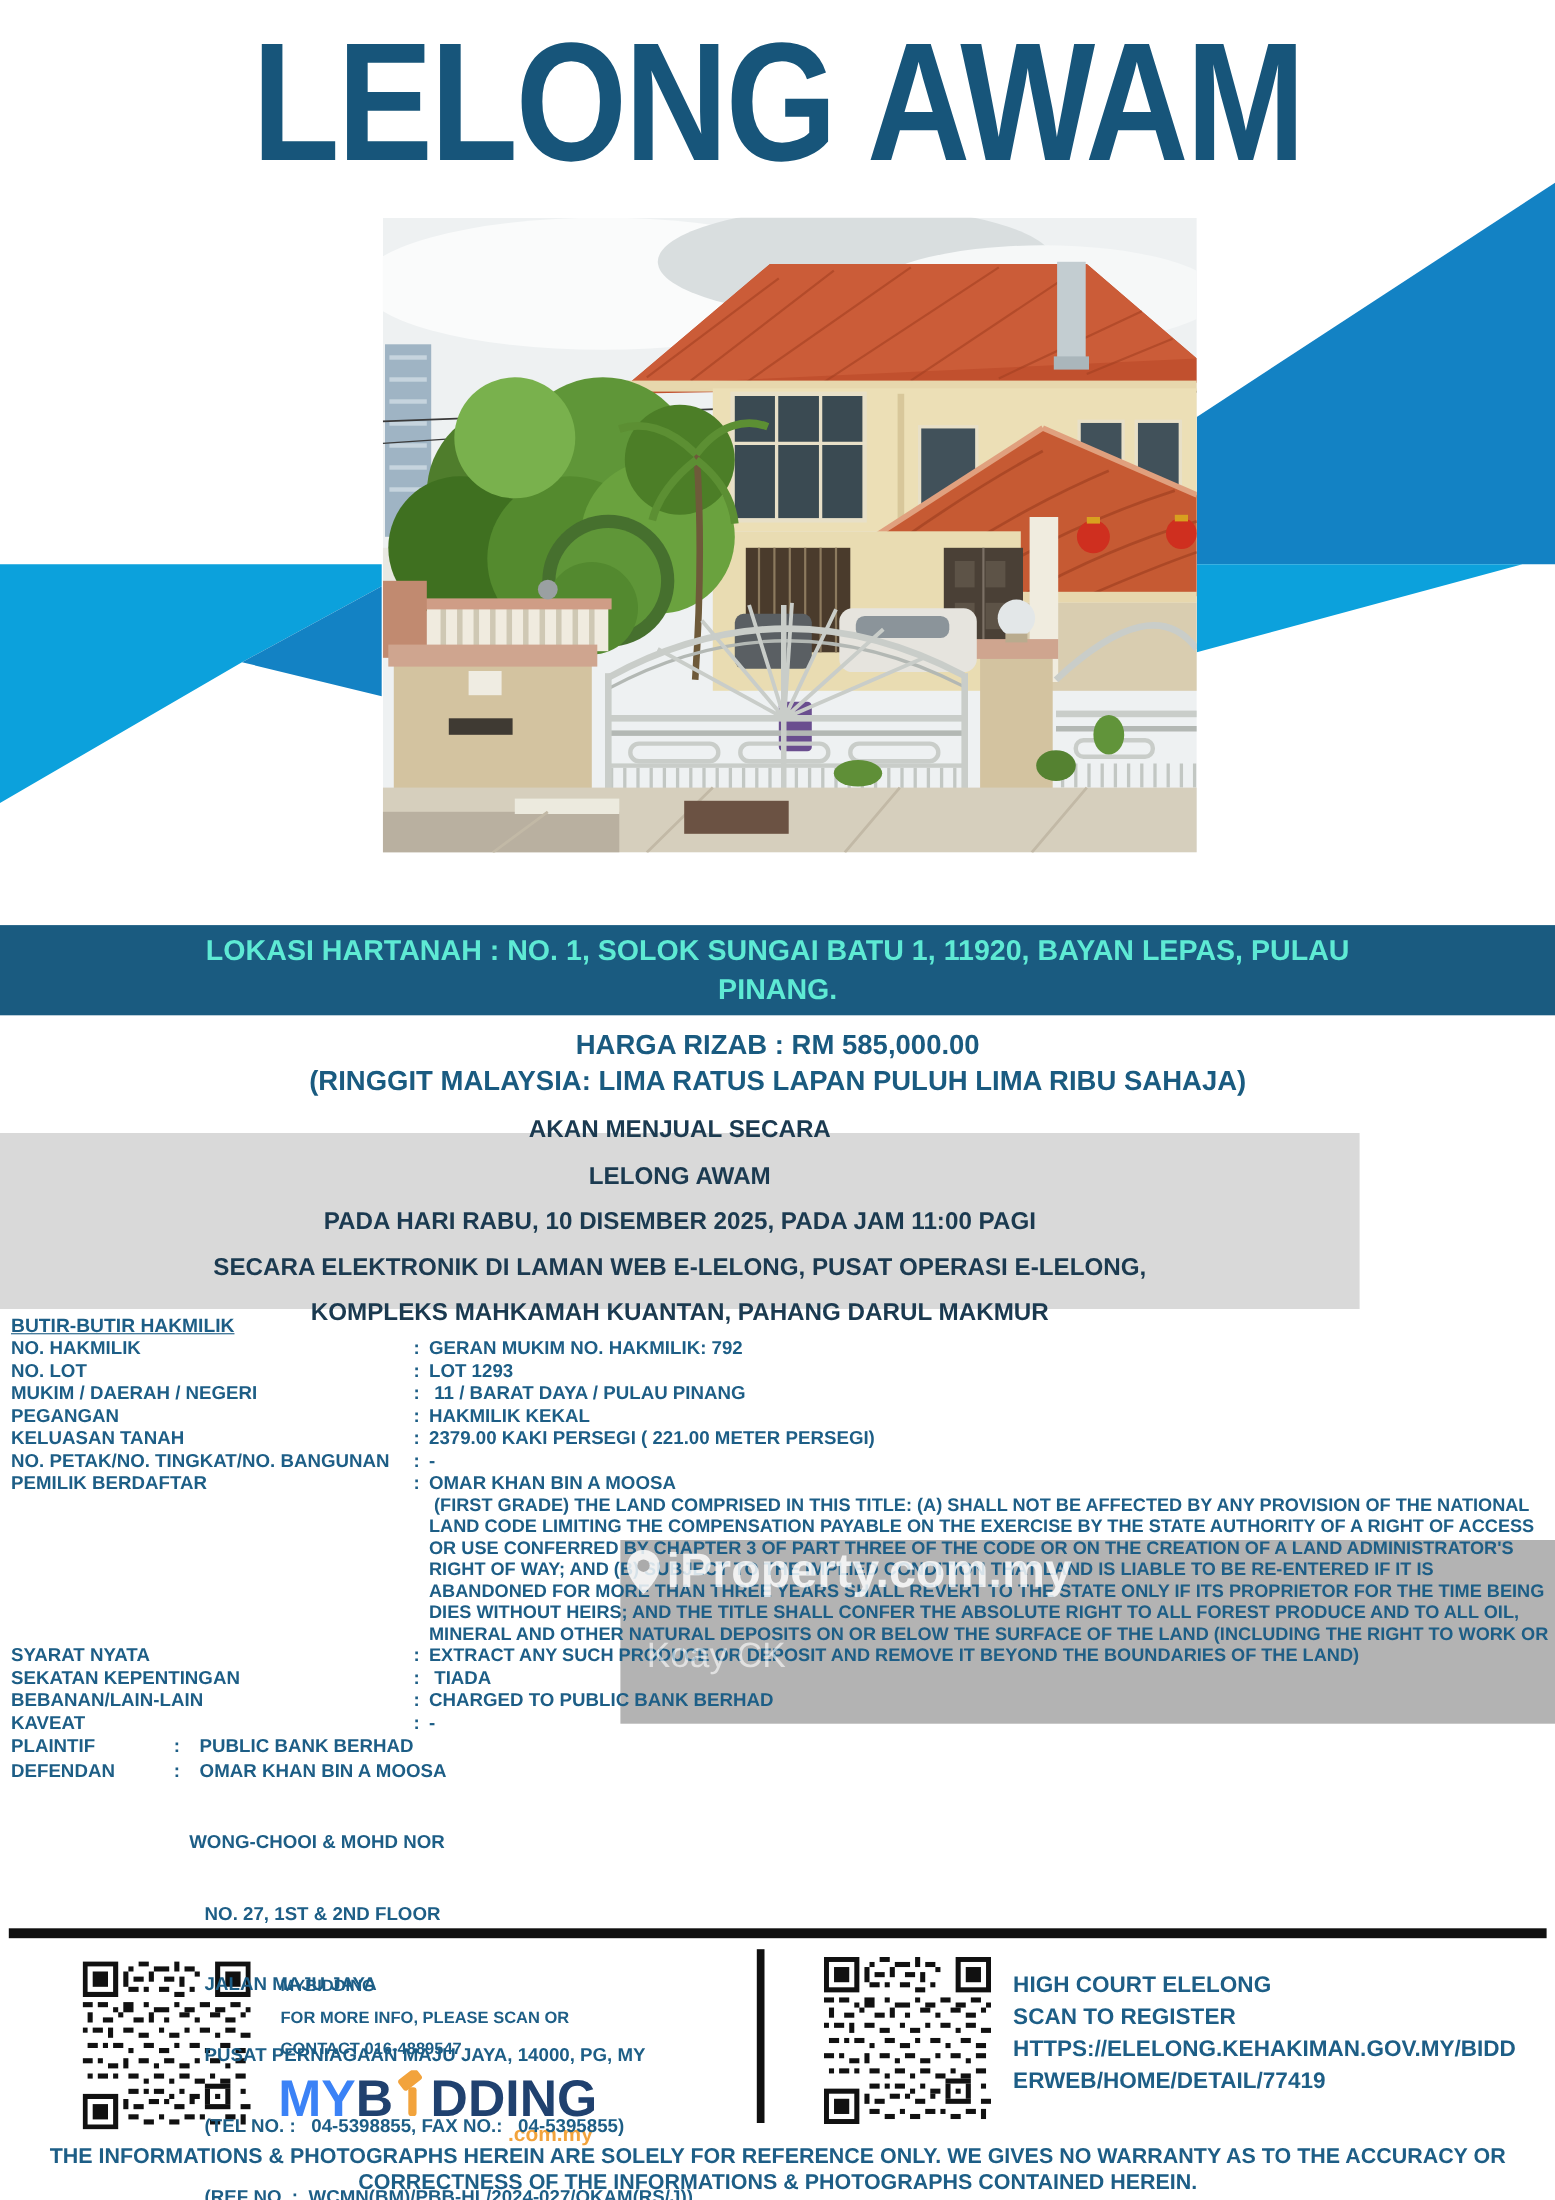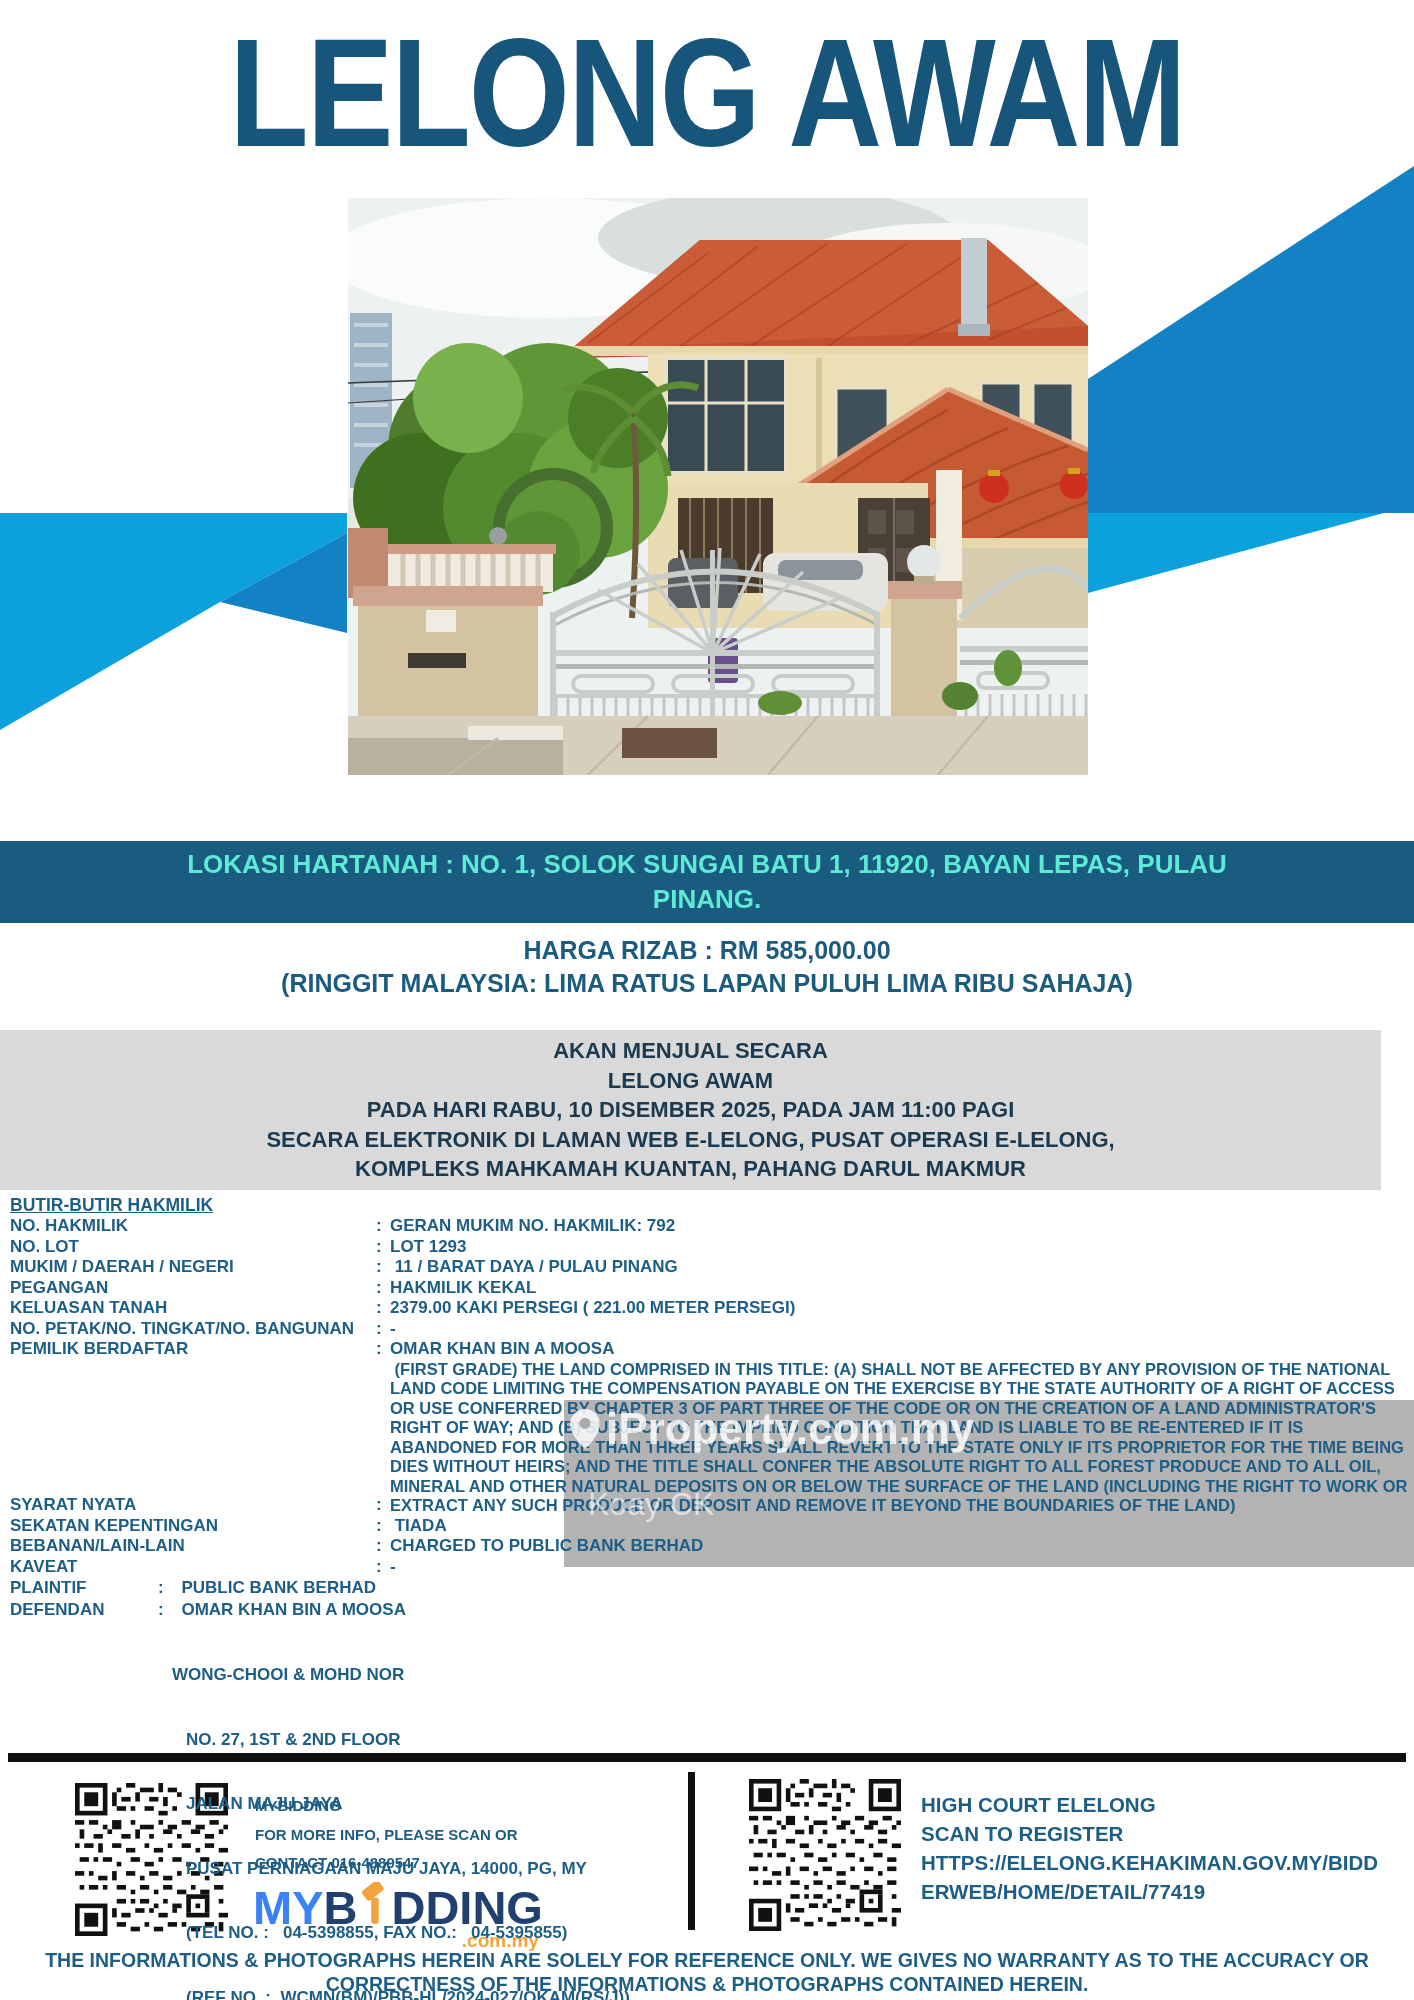--- a/index.html
+++ b/index.html
@@ -18,23 +18,23 @@
   
   #banner{left:0;top:841px;width:1414px;height:82px;background:#1a5b80;color:#5eead4;z-index:2;
           display:flex;flex-direction:column;align-items:center;justify-content:center;
           font-weight:700;font-size:26px;line-height:35px;text-align:center;}
 
   
   #harga{left:0;right:0;top:934px;text-align:center;color:#1a5b80;font-weight:700;
          font-size:25px;line-height:33px;z-index:2;}
 
   
-  #graybox{left:0;top:1030px;width:1381px;height:160px;background:#d9d9d9;color:#1b3a50;
+  #graybox{left:0;top:1030px;width:1236px;height:160px;background:#d9d9d9;color:#1b3a50;
            display:flex;flex-direction:column;align-items:center;justify-content:center;
-           font-weight:700;font-size:22px;line-height:29.5px;text-align:center;z-index:2;}
+           font-weight:700;font-size:22px;line-height:29.5px;text-align:center;z-index:2;gap:12px;}
 
   
   #wm-rect{left:564px;top:1400px;width:850px;height:167px;background:rgba(173,173,173,0.92);z-index:3;}
   #wm-iproperty{left:570px;top:1404px;z-index:5;display:flex;align-items:center;gap:6px;
                 color:rgba(255,255,255,0.82);font-size:44px;font-weight:700;}
   #wm-user{left:588px;top:1486px;z-index:5;color:rgba(255,255,255,0.6);font-size:32px;font-weight:400;text-align:center;}
 
   
   #details{left:10px;top:1194px;width:1400px;color:#1d5e86;font-weight:700;font-size:17px;z-index:4;}
   .sect-title{text-decoration:underline;font-size:17.5px;line-height:22px;}

